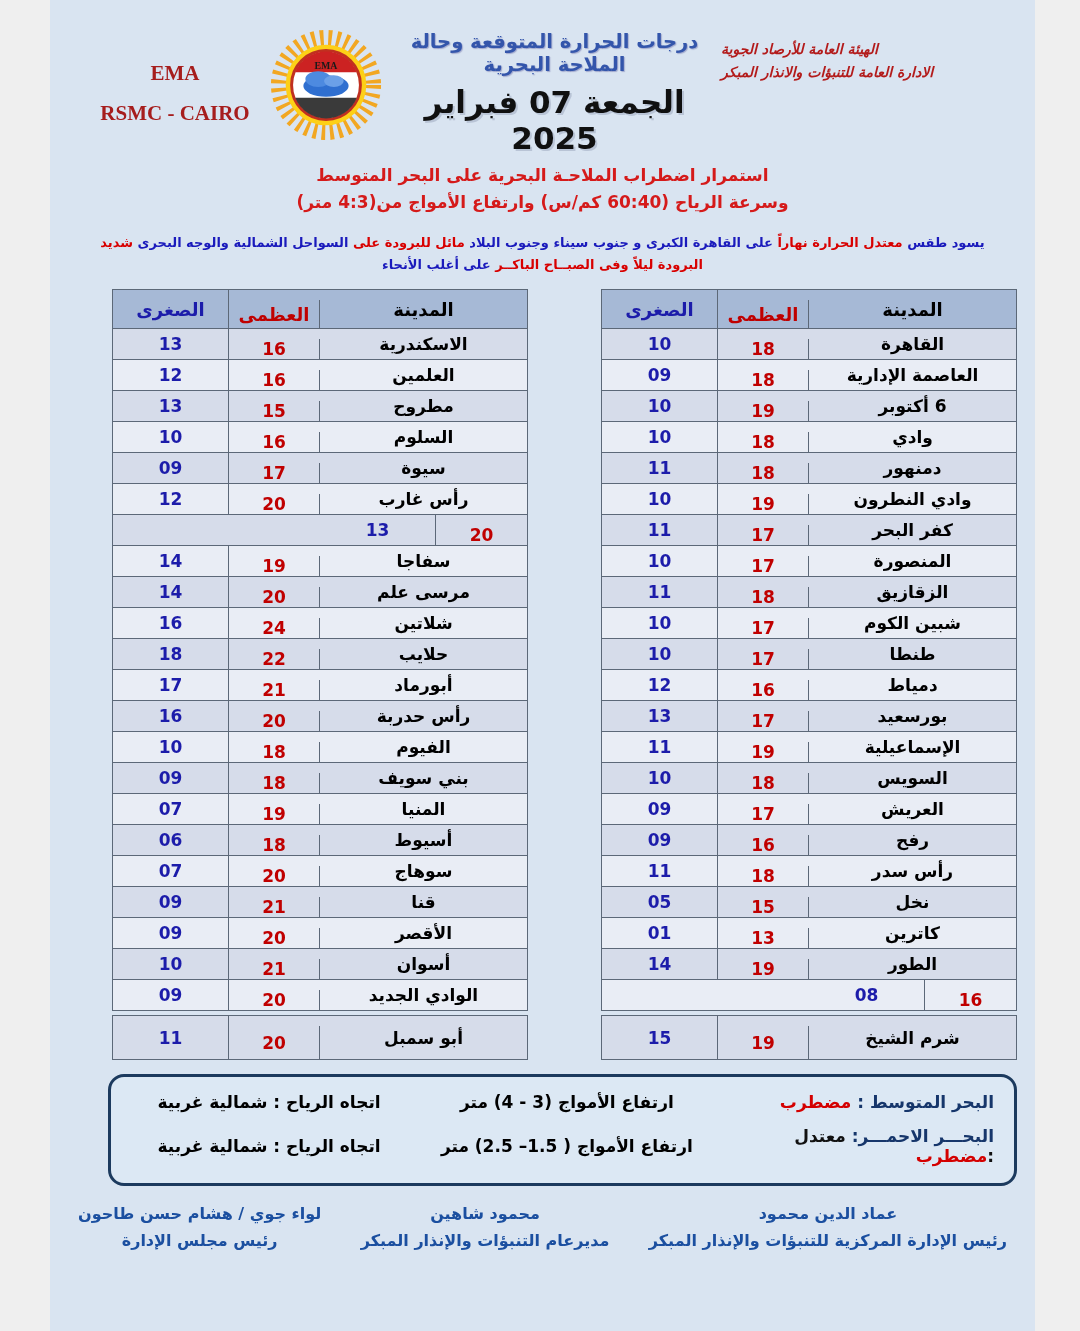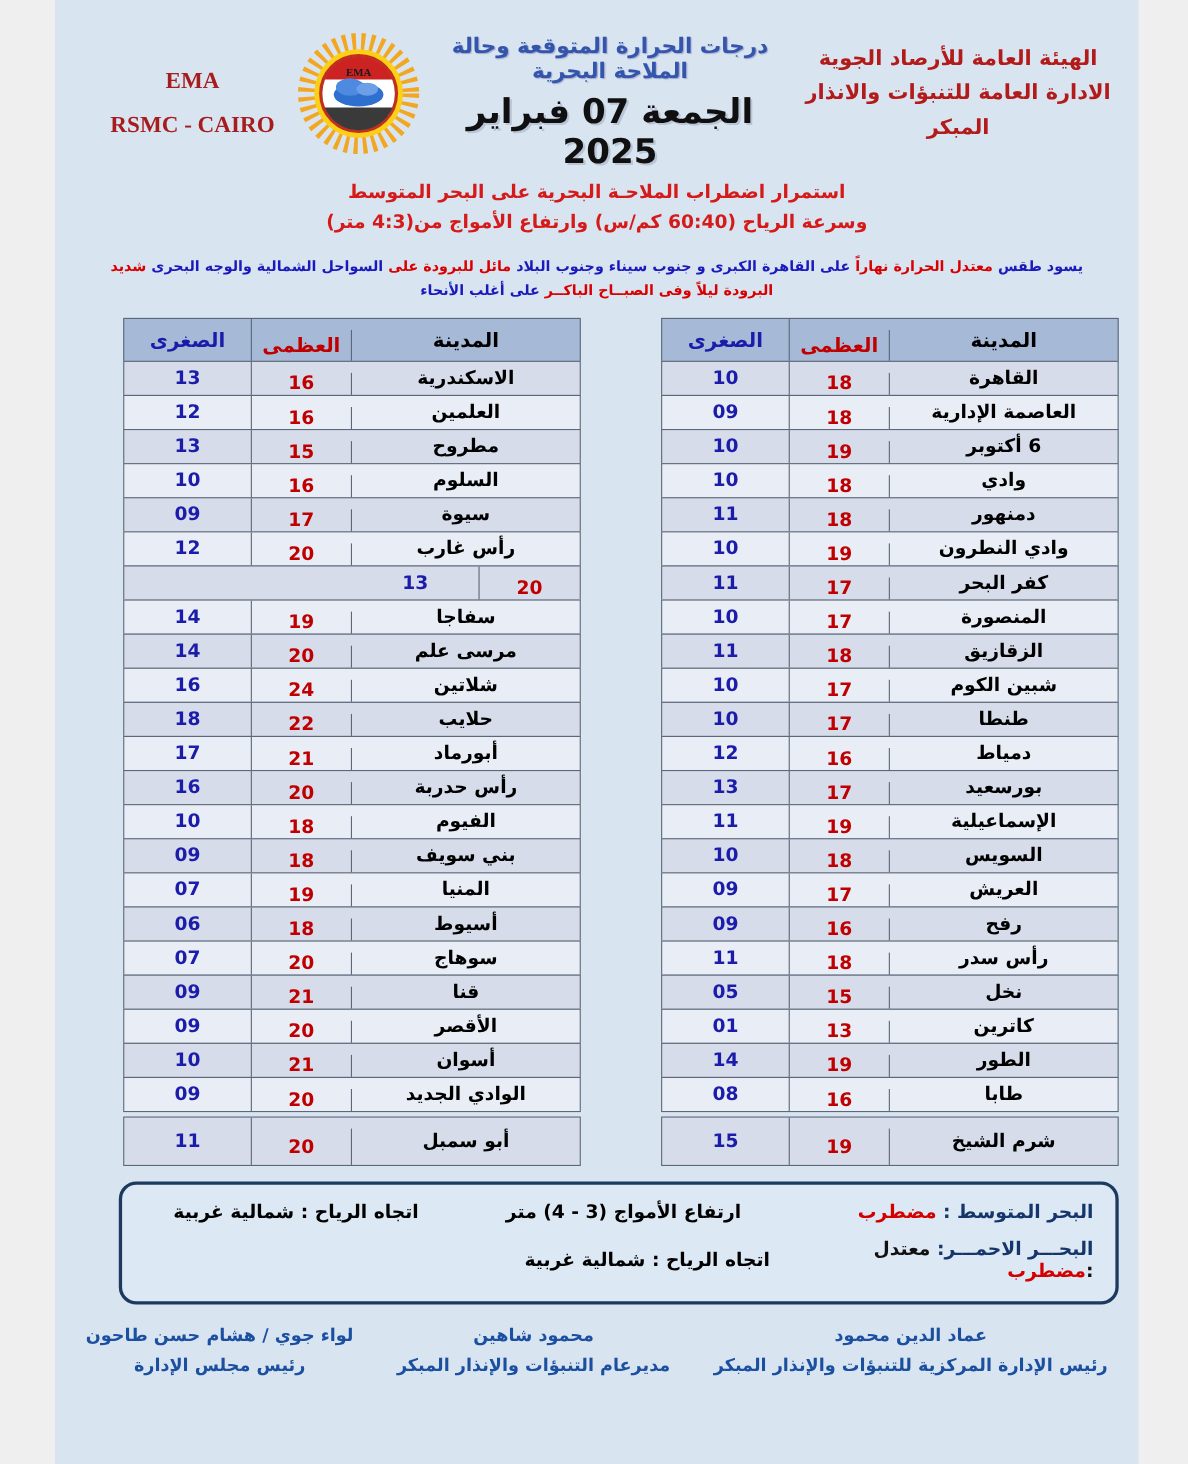--- a/index.html
+++ b/index.html
@@ -23,22 +23,22 @@
   .center-block { flex:1; text-align:center; padding-top:4px; }
   .page-title {
     color:#3355ab; font-weight:bold; font-size:19.5px;
     text-shadow:1px 1px 1px rgba(60,60,140,.35);
   }
   .date-line {
     color:#101010; font-weight:bold; font-size:31px; margin-top:8px;
     text-shadow:2px 2px 0 #b9c4d6;
   }
   .org-block {
-    width:300px; margin-top:12px; text-align:center;
-    color:#b31b1b; font-weight:bold; font-size:19px; line-height:1.65;
+    width:300px; margin-top:12px; text-align:left;
+    color:#b31b1b; font-weight:bold; font-size:14px; line-height:1.65;font-style:italic;
   }
   
   .alert {
     margin-top:6px; text-align:center; color:#d51a1a; font-weight:bold;
     font-size:17px; line-height:1.6; direction:rtl;
   }
   
   .para {
     direction:rtl; margin:16px auto 0; width:93%; text-align:center;
     font-size:13px; font-weight:bold; line-height:1.65;
@@ -259,21 +259,20 @@
             <div class="tc min">01</div>
           </div>
 
           <div class="trow">
             <div class="tc city">الطور</div>
             <div class="tc max">19</div>
             <div class="tc min">14</div>
           </div>
 
           <div class="trow">
-            <div class="tc city">طابا</div>
             <div class="tc max">16</div>
             <div class="tc min">08</div>
           </div>
 
           <div class="trow">
             <div class="tc city">شرم الشيخ</div>
             <div class="tc max">19</div>
             <div class="tc min">15</div>
           </div>
         </div>
@@ -433,20 +432,21 @@
       <div class="marine-sea">
         <span>البحر المتوسط : </span><span class="marine-mid"></span><span class="marine-state">مضطرب</span>
       </div>
       <div class="marine-waves">ارتفاع الأمواج (3 - 4) متر</div>
       <div class="marine-wind">اتجاه الرياح : شمالية غربية</div>
     </div>
     <div class="marine-row">
       <div class="marine-sea">
         <span>البحـــر الاحمـــر: </span><span class="marine-mid">معتدل :</span><span class="marine-state">مضطرب</span>
       </div>
+      <div class="marine-waves">ارتفاع الأمواج ( 1.5– 2.5) متر</div>
       <div class="marine-wind">اتجاه الرياح : شمالية غربية</div>
     </div>
   </div>
 
   <div class="sigs">
     <div class="sig">
       <div>عماد الدين محمود</div>
       <div>رئيس الإدارة المركزية للتنبؤات والإنذار المبكر</div>
     </div>
     <div class="sig">

